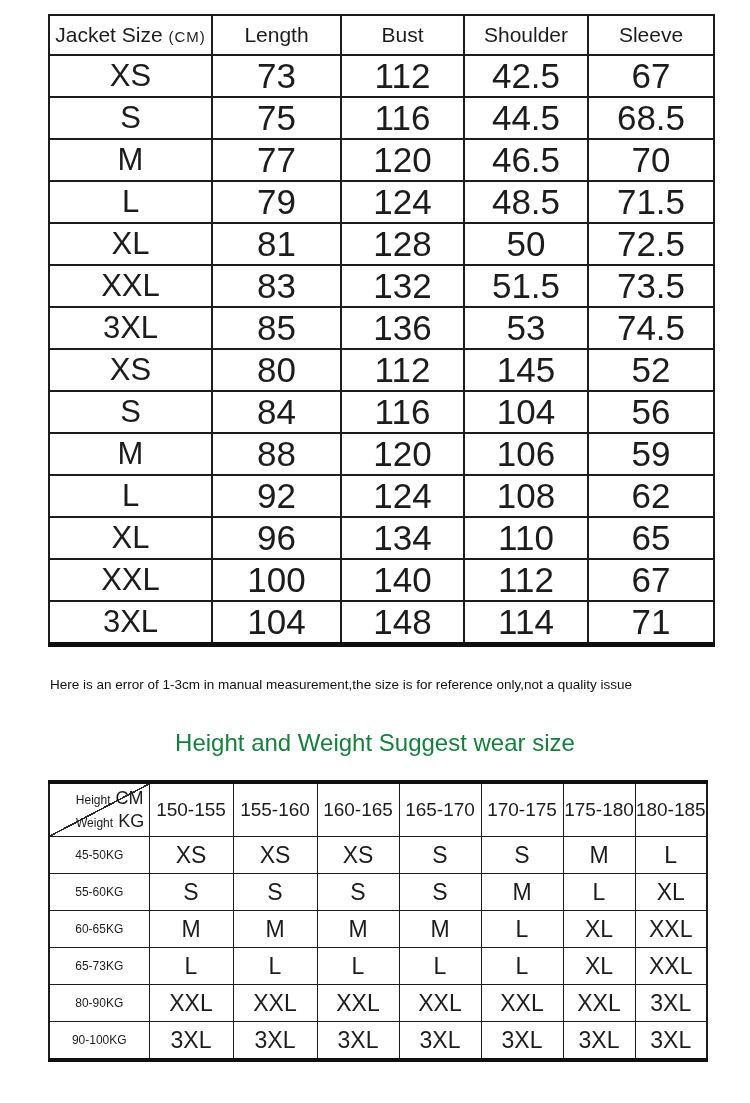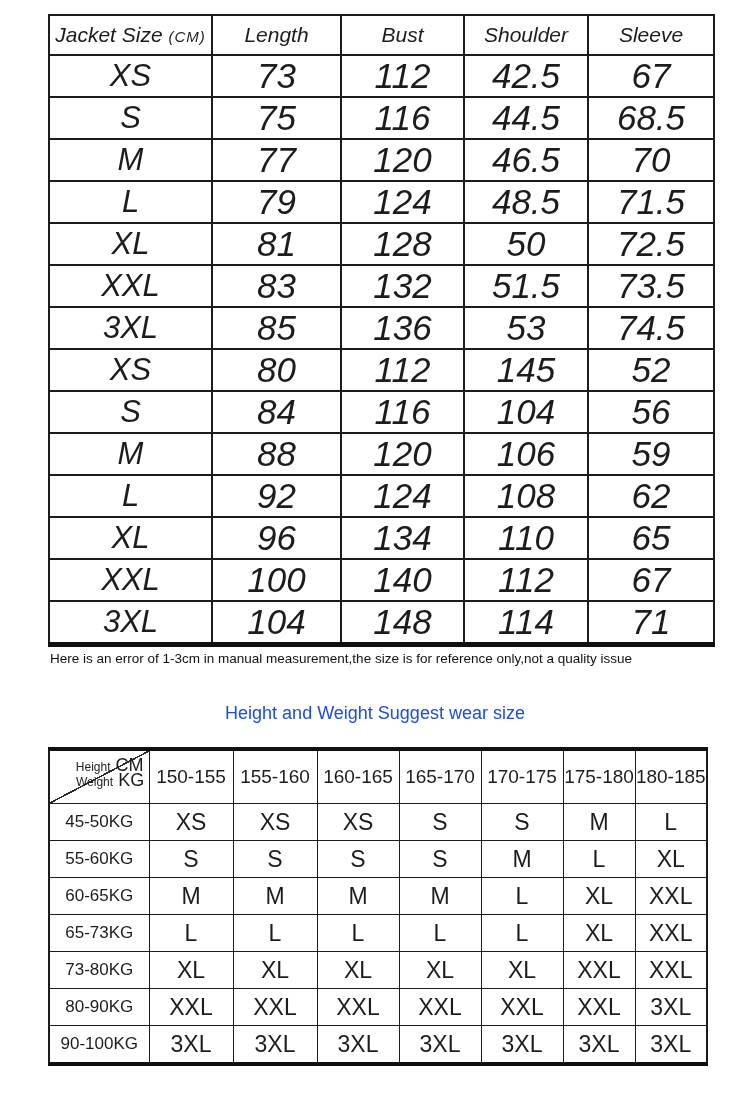--- a/index.html
+++ b/index.html
@@ -9,73 +9,72 @@
     color:#1c1c1c;
     -webkit-font-smoothing:antialiased;
   }
   
   table{border-collapse:collapse;table-layout:fixed;}
   .spec{
     margin:14px 8px 0 48px;
     width:665px;
     border:2px solid #1c1c1c;
     border-bottom:5px solid #101010;
-    font-style:italic;
   }
   .spec th,.spec td{
     border:2px solid #1c1c1c;
     text-align:center;vertical-align:middle;
     padding:0;font-weight:400;height:36px;
     overflow:hidden;white-space:nowrap;
   }
   .spec .header-row th{height:38px;font-size:21px;}
   .spec .head-label{font-size:20px;}
   .spec .head-unit{font-size:15px;letter-spacing:1px;}
   .spec .size-label{font-size:31px;}
   .spec td.val{font-size:35px;}
   .spec .section-start th{border-top:5px solid #101010;}
   
   .note{
-    margin:4px 0 0 50px;
+    margin:30px 0 0 50px;
     font-size:13.5px;color:#111;
   }
   .suggest-title{
     margin:37px 0 0 0;
     text-align:center;
-    font-size:18px;font-weight:400;color:#1d4ed8;
+    font-size:24px;font-weight:400;color:#15803d;
   }
   
   .suggest{
     margin:23px 0 0 48px;
     width:658px;
     border-top:4px solid #101010;
     border-bottom:4px solid #101010;
     border-left:2px solid #1c1c1c;
     border-right:2px solid #1c1c1c;
   }
   .suggest th,.suggest td{
     border:1.5px solid #1c1c1c;
     text-align:center;vertical-align:middle;
     padding:0;font-weight:400;height:36px;
     overflow:hidden;white-space:nowrap;
   }
   .suggest .corner-row th{height:52px;font-size:19px;}
-  .suggest .wlabel{font-size:17px;margin-left:8px;}
+  .suggest .wlabel{font-size:12px;margin-left:8px;}
   .suggest td.sz{font-size:23px;}
   
   .corner{
     position:relative;
     background:linear-gradient(to bottom right,
       transparent calc(50% - 0.8px),
       #2a2a2a calc(50% - 0.8px),
       #2a2a2a calc(50% + 0.8px),
       transparent calc(50% + 0.8px));
   }
   .corner .tr{position:absolute;top:4px;right:5px;font-size:18px;}
-  .corner .bl{position:absolute;bottom:12px;left:3px;font-size:18px;}
+  .corner .bl{position:absolute;bottom:4px;left:3px;font-size:18px;}
   .corner .small{font-size:12px;padding-left:23px;}
 </style>
 </head>
 <body>
 
 <table class="spec">
   <colgroup>
     <col style="width:163px">
       <col style="width:129px">
       <col style="width:123px">
@@ -254,30 +253,20 @@
         <th class="wlabel">65-73KG</th>
         <td class="sz">L</td>
         <td class="sz">L</td>
         <td class="sz">L</td>
         <td class="sz">L</td>
         <td class="sz">L</td>
         <td class="sz">XL</td>
         <td class="sz">XXL</td>
       </tr>
       <tr class="data-row">
-        <th class="wlabel">73-80KG</th>
-        <td class="sz">XL</td>
-        <td class="sz">XL</td>
-        <td class="sz">XL</td>
-        <td class="sz">XL</td>
-        <td class="sz">XL</td>
-        <td class="sz">XXL</td>
-        <td class="sz">XXL</td>
-      </tr>
-      <tr class="data-row">
         <th class="wlabel">80-90KG</th>
         <td class="sz">XXL</td>
         <td class="sz">XXL</td>
         <td class="sz">XXL</td>
         <td class="sz">XXL</td>
         <td class="sz">XXL</td>
         <td class="sz">XXL</td>
         <td class="sz">3XL</td>
       </tr>
       <tr class="data-row">

